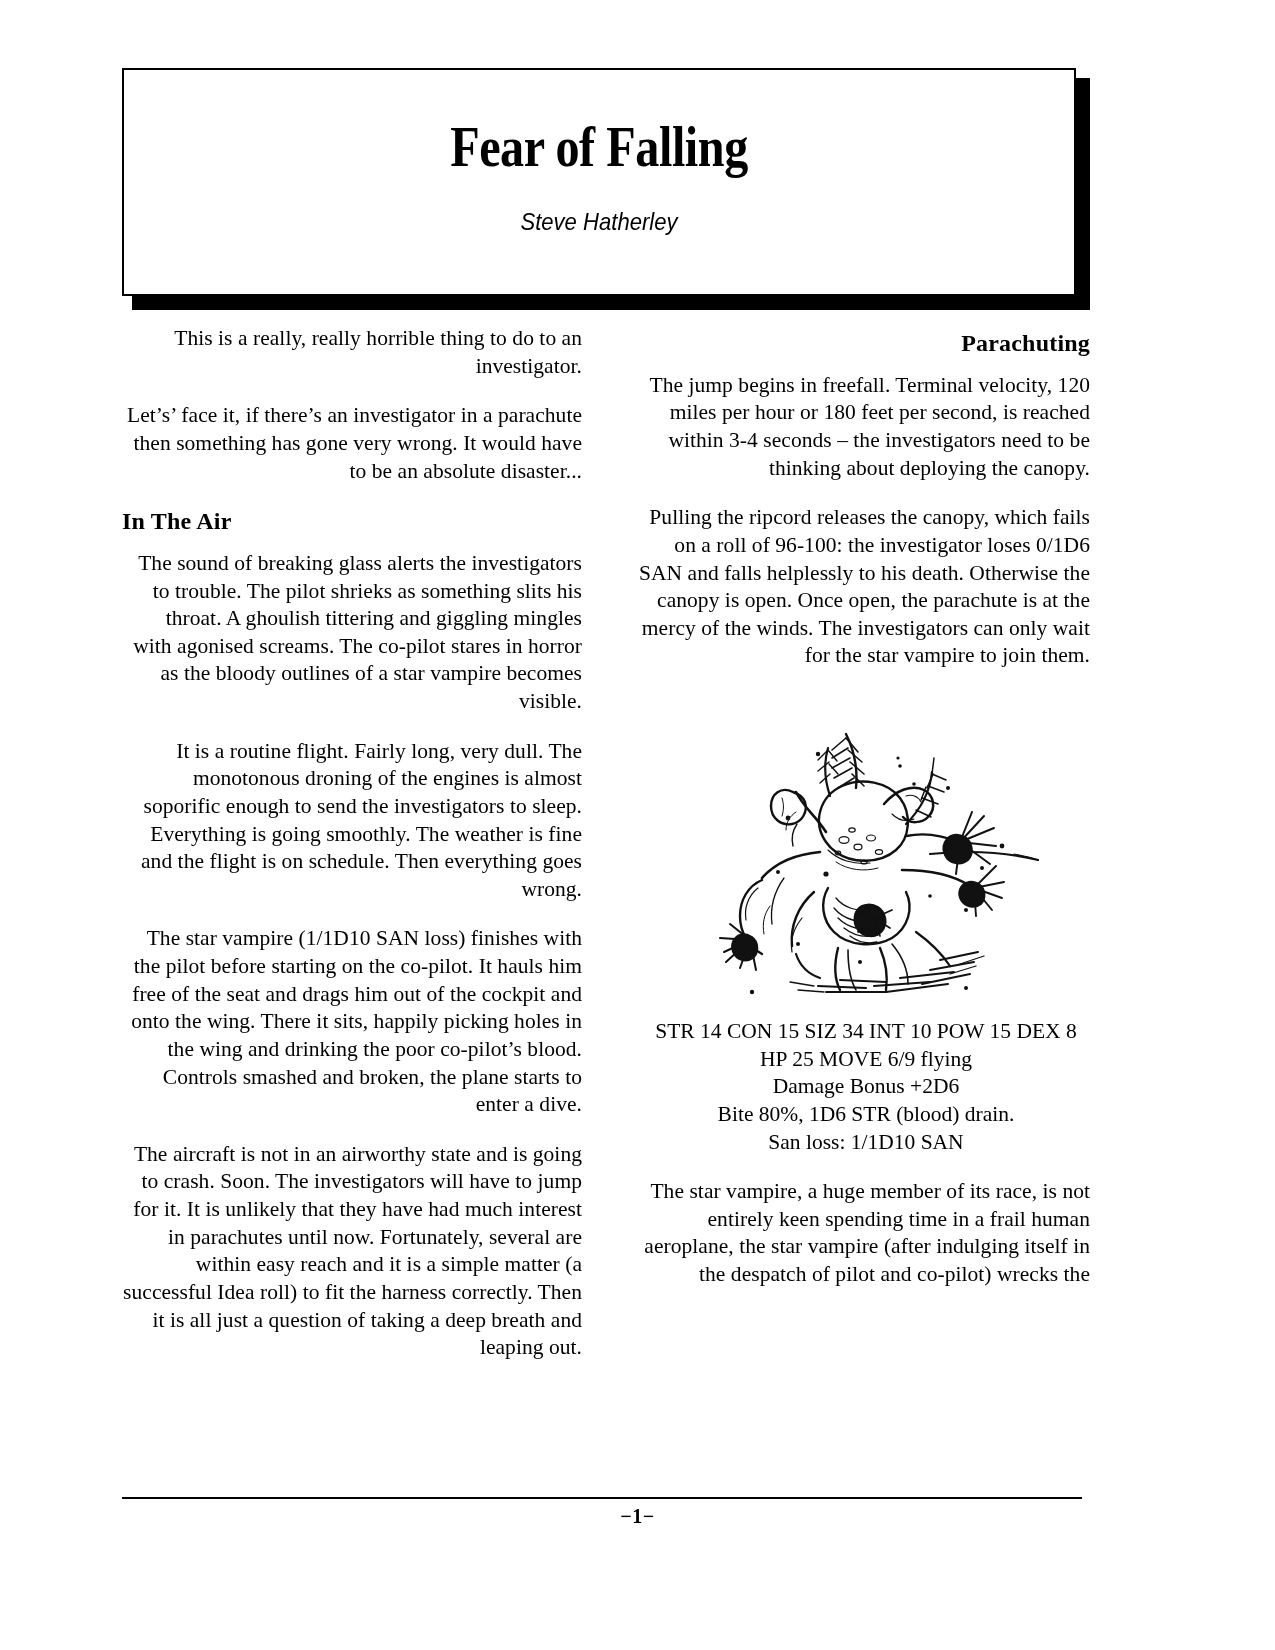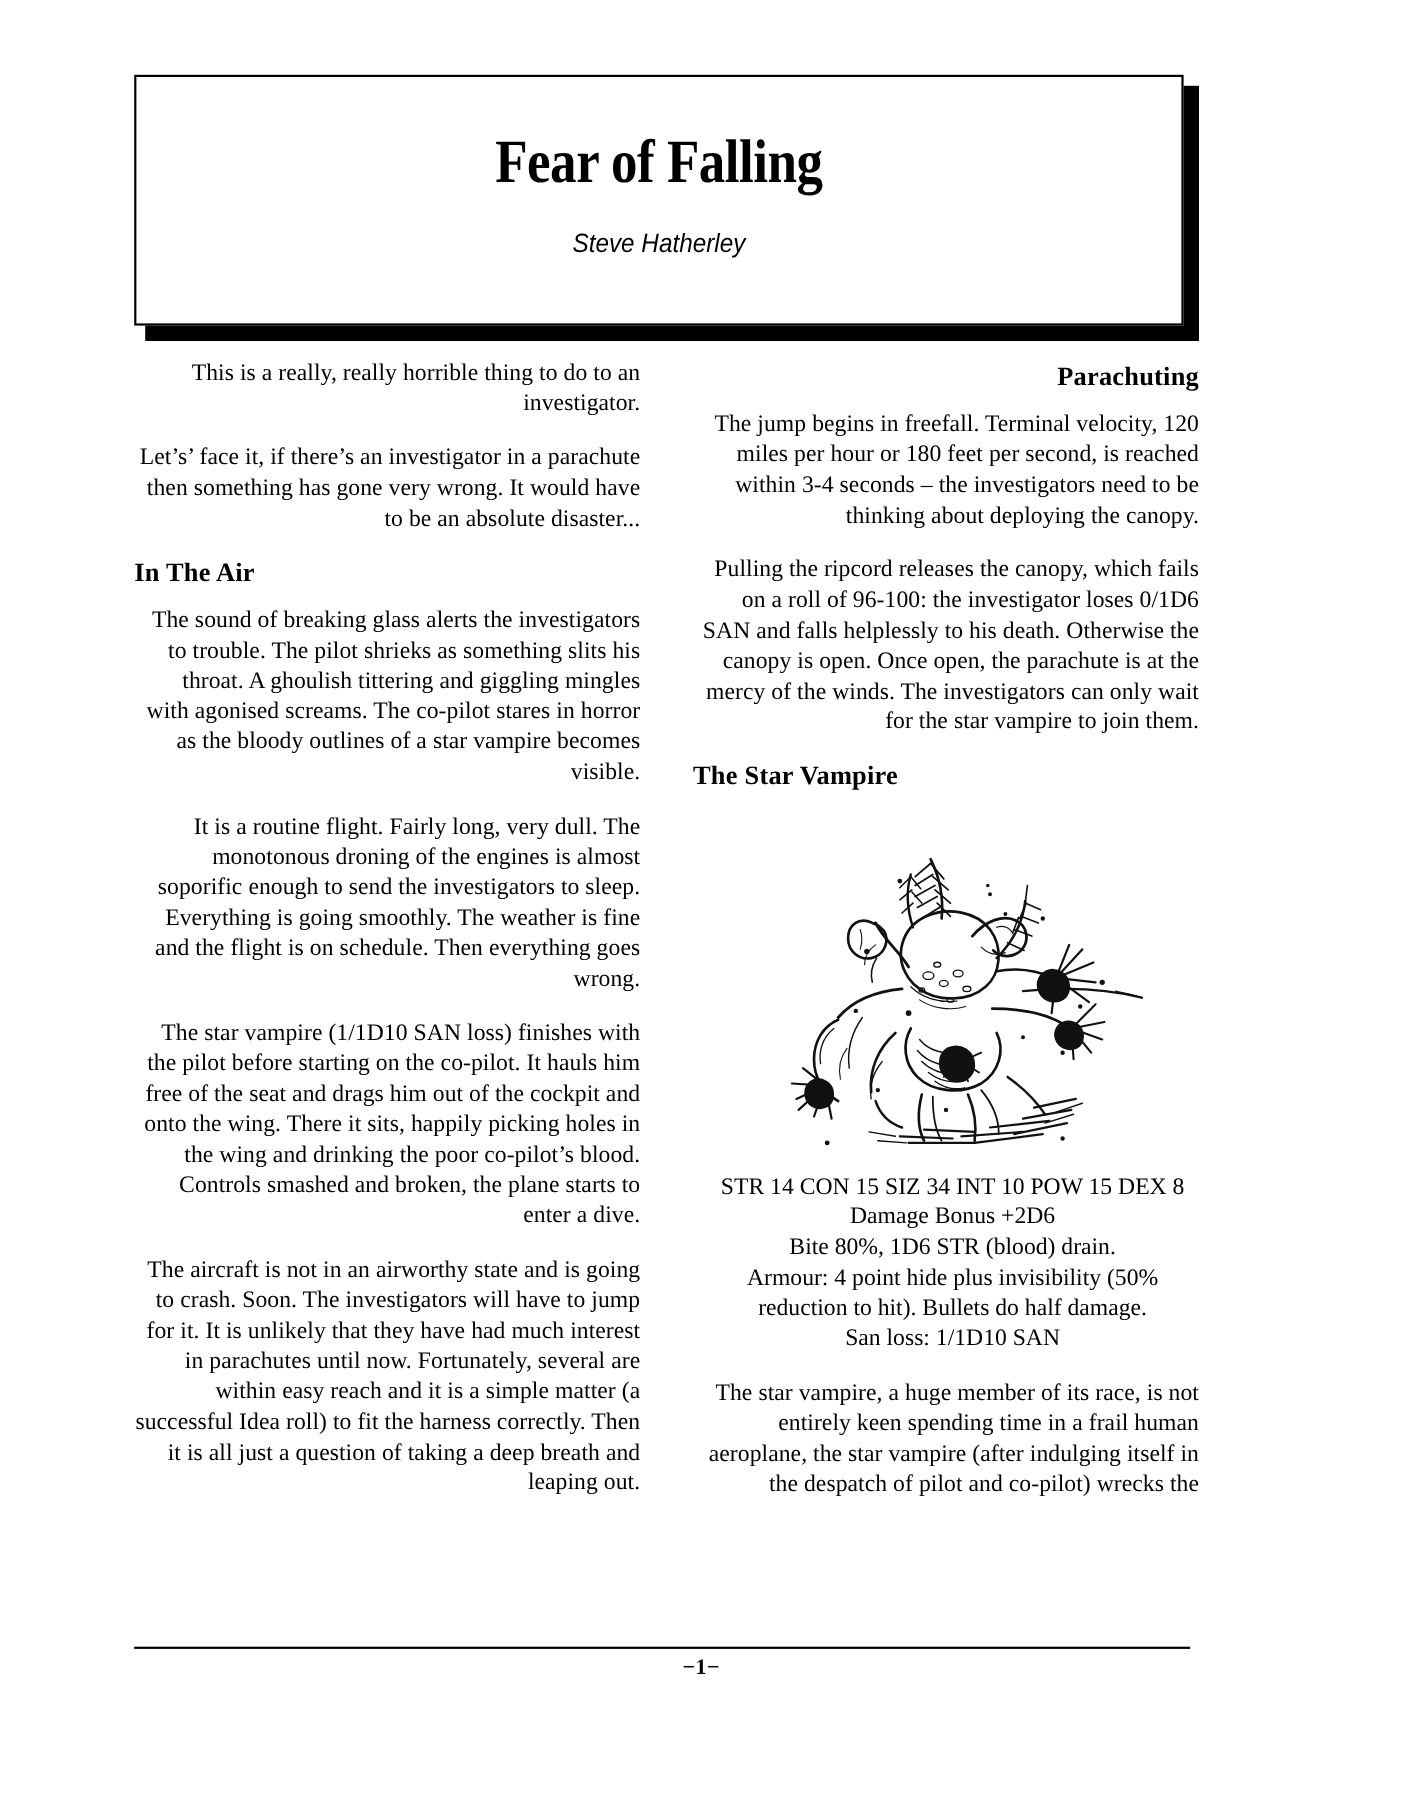--- a/index.html
+++ b/index.html
@@ -162,21 +162,20 @@
     <p class="body-text">The star vampire (1/1D10 SAN loss) finishes with the pilot before starting on the co-pilot. It hauls him free of the seat and drags him out of the cockpit and onto the wing. There it sits, happily picking holes in the wing and drinking the poor co-pilot’s blood. Controls smashed and broken, the plane starts to enter a dive.</p>
     <p class="body-text">The aircraft is not in an airworthy state and is going to crash. Soon. The investigators will have to jump for it. It is unlikely that they have had much interest in parachutes until now. Fortunately, several are within easy reach and it is a simple matter (a successful Idea roll) to fit the harness correctly. Then it is all just a question of taking a deep breath and leaping out.</p>
   </div>
 
   <div class="column col-right">
     <h2 class="section-heading tight-top">Parachuting</h2>
 
     <p class="body-text">The jump begins in freefall. Terminal velocity, 120 miles per hour or 180 feet per second, is reached within 3-4 seconds – the investigators need to be thinking about deploying the canopy.</p>
     <p class="body-text">Pulling the ripcord releases the canopy, which fails on a roll of 96-100: the investigator loses 0/1D6 SAN and falls helplessly to his death. Otherwise the canopy is open. Once open, the parachute is at the mercy of the winds. The investigators can only wait for the star vampire to join them.</p>
 
-    <h2 class="section-heading">The Star Vampire</h2>
 
     <div class="illustration">
       <svg viewBox="0 0 460 310" width="460" height="310" xmlns="http://www.w3.org/2000/svg" aria-hidden="true">
         <g stroke="#111" fill="none" stroke-linecap="round" stroke-linejoin="round">
 
           <path d="M196 150 c-14 -20 -6 -46 16 -56 c20 -9 46 -4 58 12 c12 16 10 40 -4 52 c-16 14 -44 14 -60 2 c-6 -4 -8 -7 -10 -10 z" stroke-width="2.4"></path>
           <path d="M198 158 c10 10 26 15 42 13" stroke-width="1.1"></path>
           <path d="M206 170 c12 8 28 10 42 6" stroke-width="1"></path>
 
           <g stroke-width="1.2">
@@ -335,23 +334,23 @@
             <circle cx="230" cy="270" r="2"></circle>
             <circle cx="168" cy="252" r="2"></circle>
             <circle cx="300" cy="204" r="1.8"></circle>
           </g>
         </g>
       </svg>
     </div>
 
     <div class="stat-block">
       <div class="stat-line">STR 14 CON 15 SIZ 34 INT 10 POW 15 DEX 8</div>
+      <div class="stat-line">HP 25 MOVE 6/9 flying</div>
       <div class="stat-line">Damage Bonus +2D6</div>
       <div class="stat-line">Bite 80%, 1D6 STR (blood) drain.</div>
-      <div class="stat-line">Armour: 4 point hide plus invisibility (50% reduction to hit). Bullets do half damage.</div>
       <div class="stat-line">San loss: 1/1D10 SAN</div>
     </div>
 
     <p class="body-text">The star vampire, a huge member of its race, is not entirely keen spending time in a frail human aeroplane, the star vampire (after indulging itself in the despatch of pilot and co-pilot) wrecks the</p>
   </div>
 
   <div class="footer-rule"></div>
   <div class="footer-pageno">−1−</div>
 
 </div>

